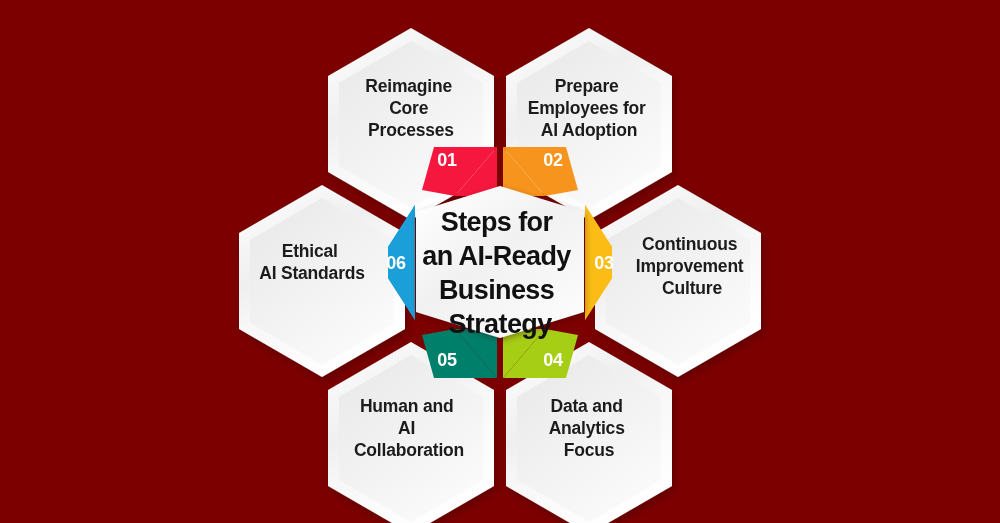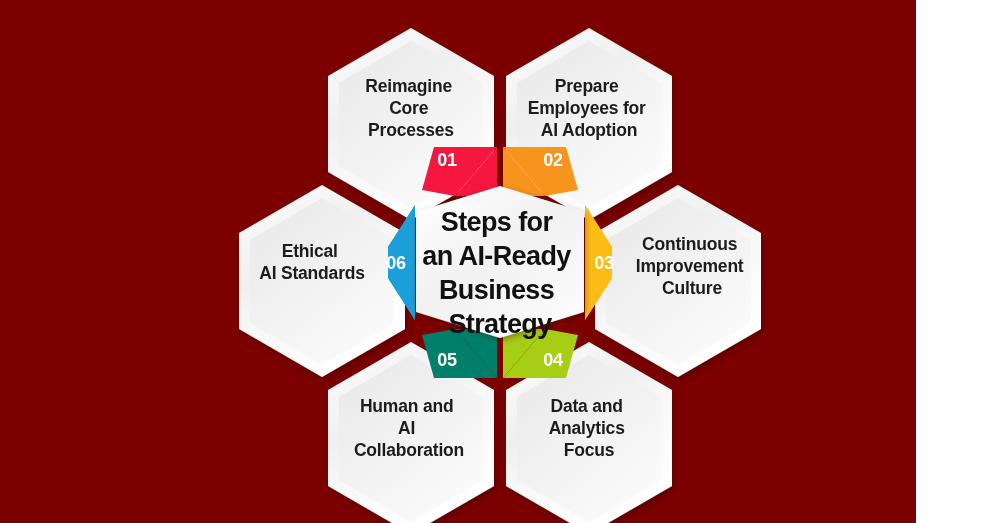--- a/index.html
+++ b/index.html
@@ -7,21 +7,21 @@
     padding: 0;
   }
   body {
     width: 1000px;
     height: 523px;
     overflow: hidden;
     font-family: "Liberation Sans", sans-serif;
   }
   #infographic-root {
     position: relative;
-    width: 916px;
+    width: 1000px;
     height: 523px;
     background: #7D0000;
   }
   #infographic-svg {
     position: absolute;
     top: 0;
     left: 0;
     width: 1000px;
     height: 523px;
     display: block;

